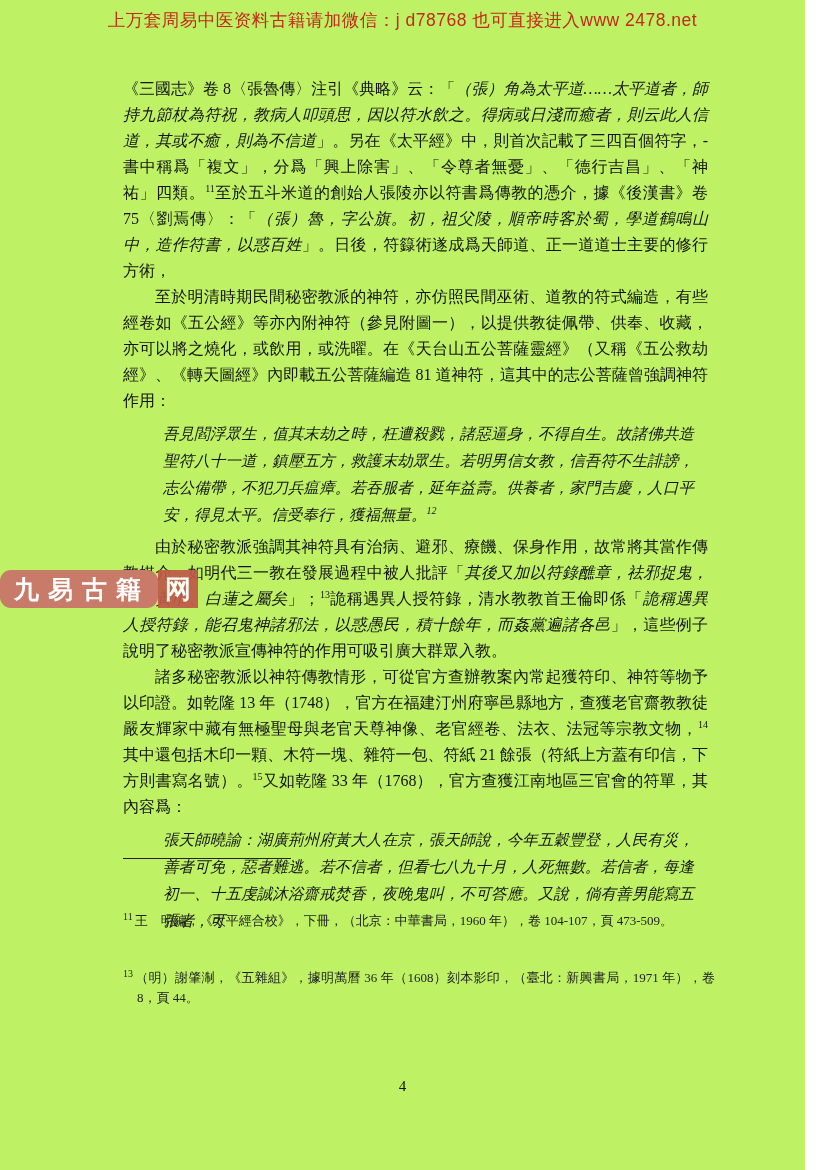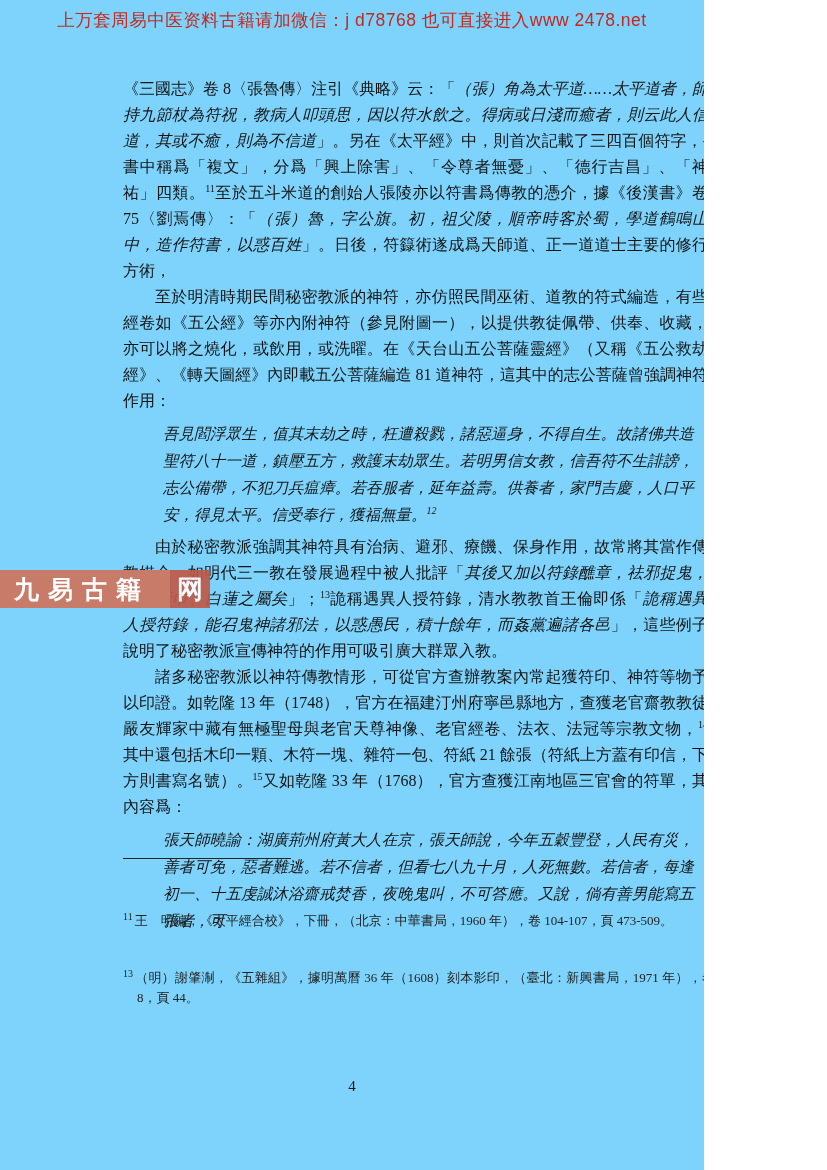--- a/index.html
+++ b/index.html
@@ -1,19 +1,19 @@
 <!DOCTYPE html>
 <html><head>
 <meta charset="utf-8">
 <style>
   html,body{margin:0;padding:0;background:#ffffff;}
   .page{
     position:relative;
-    width:704px;height:1170px;
-    background:#7dd3fc;
+    width:805px;height:1170px;
+    background:#bef264;
     overflow:hidden;
     font-family:"Liberation Serif","DejaVu Serif",serif;
     color:#1a1a1a;
   }
   
   .promo{
     position:absolute;top:8px;left:0;width:100%;
     text-align:center;
     font-family:"Liberation Sans","DejaVu Sans",sans-serif;
     font-size:17.5px;font-weight:500;
@@ -59,26 +59,27 @@
     text-align:center;font-size:15px;color:#111;
   }
   
   .watermark{
     position:absolute;left:0;top:570px;height:38px;
     display:flex;align-items:center;
     pointer-events:none;
   }
   .wm-main{
     display:flex;align-items:center;justify-content:center;
-    height:38px;padding:0 20px 0 14px;
+    height:38px;padding:0 8px 0 14px;
     background:#c87b69;
     color:#fff;
     font-family:Liberation Serif, serif;
     font-weight:bold;font-size:25px;
     letter-spacing:9px;
+    border-radius:11px;
   }
   .wm-suffix{
     display:flex;align-items:center;justify-content:center;
     height:38px;width:40px;
     background:#bf5948;opacity:0.92;
     color:#fff;
     font-family:"Liberation Serif",serif;
     font-weight:bold;font-size:26px;
   }
 </style>

